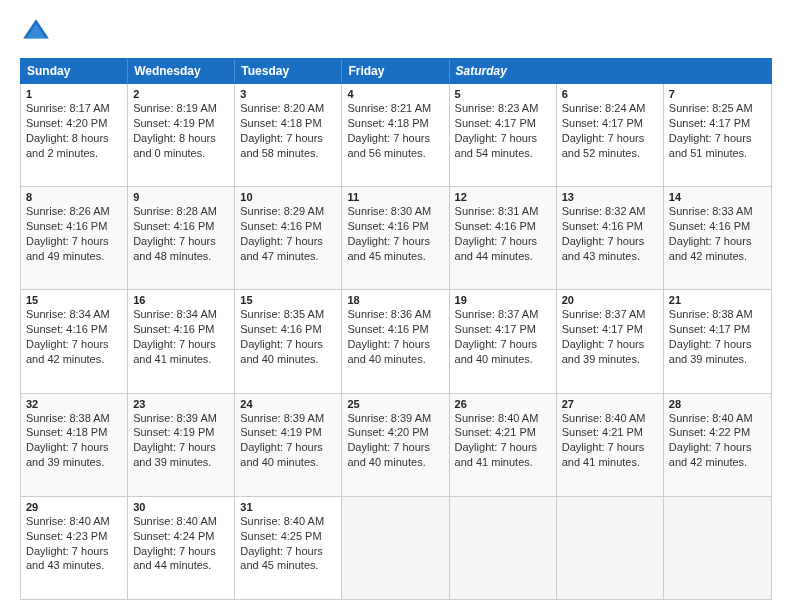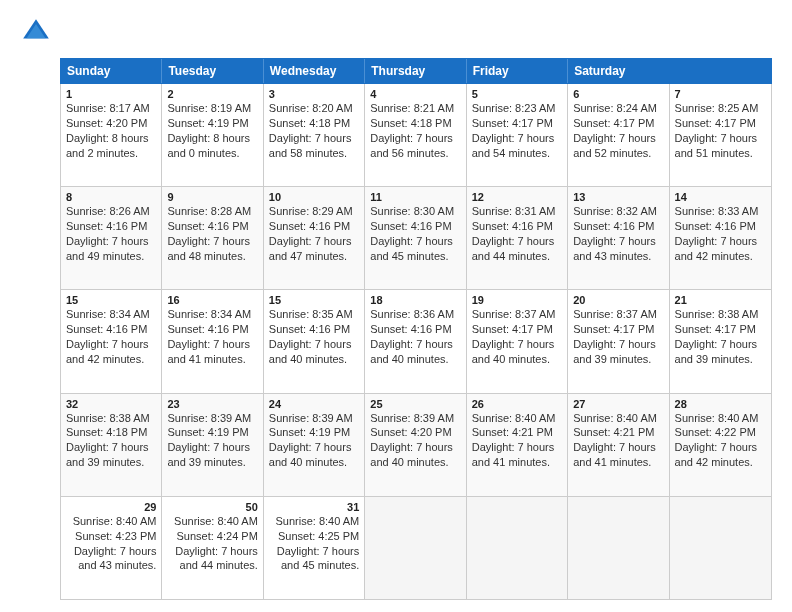--- a/index.html
+++ b/index.html
@@ -57,52 +57,51 @@
       line-height: 1.1;
     }
     .subtitle {
       font-size: 14px;
       color: #444;
     }
     .calendar {
       flex: 1;
       display: flex;
       flex-direction: column;
-      margin-left: 40px;
     }
     .cal-header-row {
       display: grid;
       grid-template-columns: repeat(7, 1fr);
       background: #1a6fc4;
       border: 1px solid #1a6fc4;
     }
     .cal-header-cell {
       color: #fff;
       font-size: 12px;
       font-weight: bold;
       padding: 5px 6px;
       text-align: left;
       border-right: 1px solid #4a8fd4;
     }
-    .cal-header-cell:last-child { border-right: none; }
+    .cal-header-cell:last-child { border-right: none; font-style: italic; }
     .cal-body {
       flex: 1;
       display: flex;
       flex-direction: column;
       border-left: 1px solid #ccc;
       border-right: 1px solid #ccc;
       border-bottom: 1px solid #ccc;
     }
     .cal-week {
       display: grid;
       grid-template-columns: repeat(7, 1fr);
       flex: 1;
       border-bottom: 1px solid #ccc;
     }
-    .cal-week:last-child { border-bottom: none; text-align: right; }
+    .cal-week:last-child { border-bottom: none; }
     .cal-cell {
       padding: 4px 5px;
       border-right: 1px solid #ccc;
       font-size: 9.5px;
       color: #333;
       background: #fff;
       vertical-align: top;
       min-height: 0;
     }
     .cal-cell:last-child { border-right: none; }
@@ -138,23 +137,22 @@
     </div>
     <div class="title-section">
       <div class="month-title"></div>
       <div class="subtitle"></div>
     </div>
   </div>
 
   <div class="calendar">
     <div class="cal-header-row" id="cal-header">
         <div class="cal-header-cell">Sunday</div>
+        <div class="cal-header-cell">Wednesday</div>
         <div class="cal-header-cell">Tuesday</div>
-        <div class="cal-header-cell">Wednesday</div>
-        <div class="cal-header-cell">Thursday</div>
         <div class="cal-header-cell">Friday</div>
         <div class="cal-header-cell">Saturday</div>
       </div>
     <div class="cal-body" id="cal-body">
         <div class="cal-week">
           <div class="cal-cell">
         <span class="day-num">1</span>
         <span class="cell-text">Sunrise: 8:17 AM<br>Sunset: 4:20 PM<br>Daylight: 8 hours and 2 minutes.</span>
       </div>
           <div class="cal-cell">
@@ -271,21 +269,21 @@
         <span class="day-num">28</span>
         <span class="cell-text">Sunrise: 8:40 AM<br>Sunset: 4:22 PM<br>Daylight: 7 hours and 42 minutes.</span>
       </div>
         </div>
         <div class="cal-week">
           <div class="cal-cell">
         <span class="day-num">29</span>
         <span class="cell-text">Sunrise: 8:40 AM<br>Sunset: 4:23 PM<br>Daylight: 7 hours and 43 minutes.</span>
       </div>
           <div class="cal-cell">
-        <span class="day-num">50</span>
+        <span class="day-num">30</span>
         <span class="cell-text">Sunrise: 8:40 AM<br>Sunset: 4:24 PM<br>Daylight: 7 hours and 44 minutes.</span>
       </div>
           <div class="cal-cell">
         <span class="day-num">31</span>
         <span class="cell-text">Sunrise: 8:40 AM<br>Sunset: 4:25 PM<br>Daylight: 7 hours and 45 minutes.</span>
       </div>
           <div class="cal-cell empty"></div>
           <div class="cal-cell empty"></div>
           <div class="cal-cell empty"></div>
           <div class="cal-cell empty"></div>

